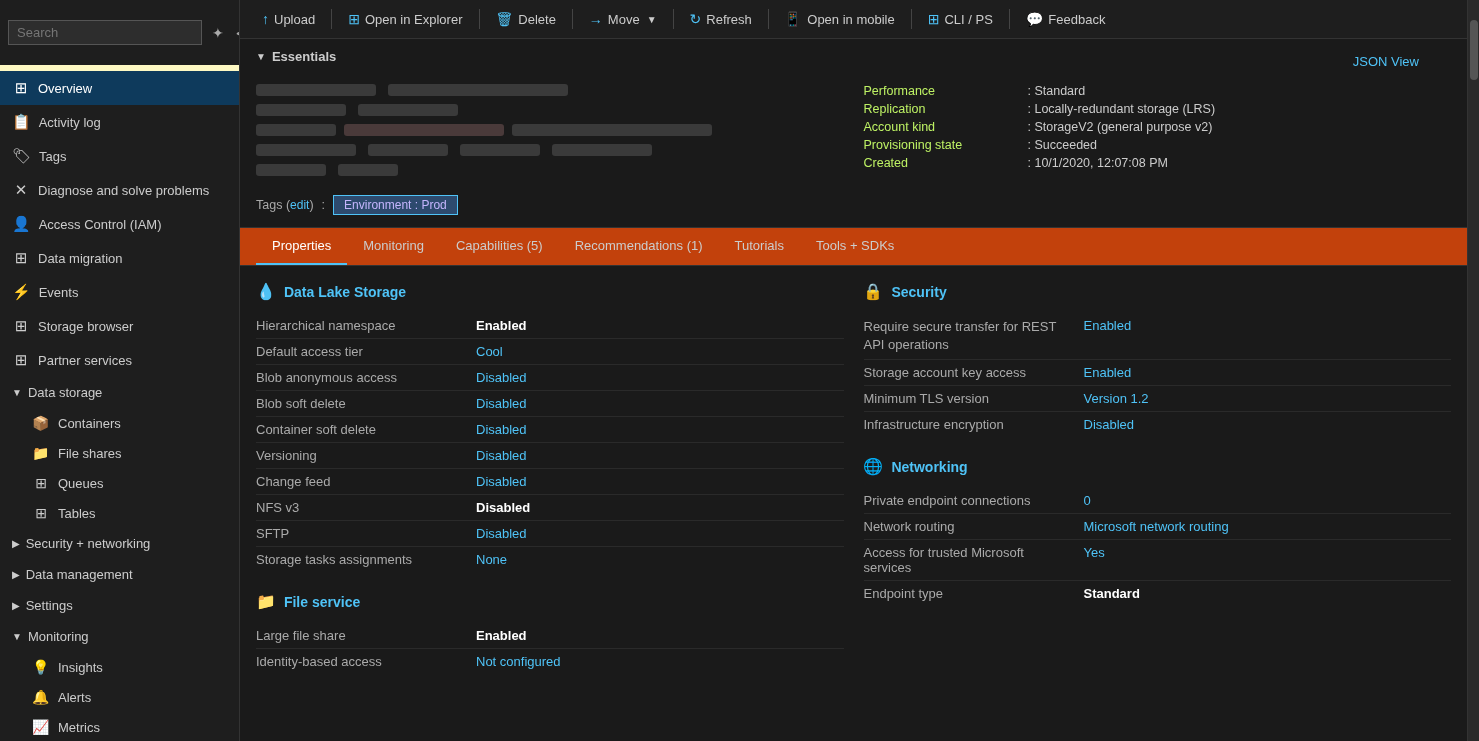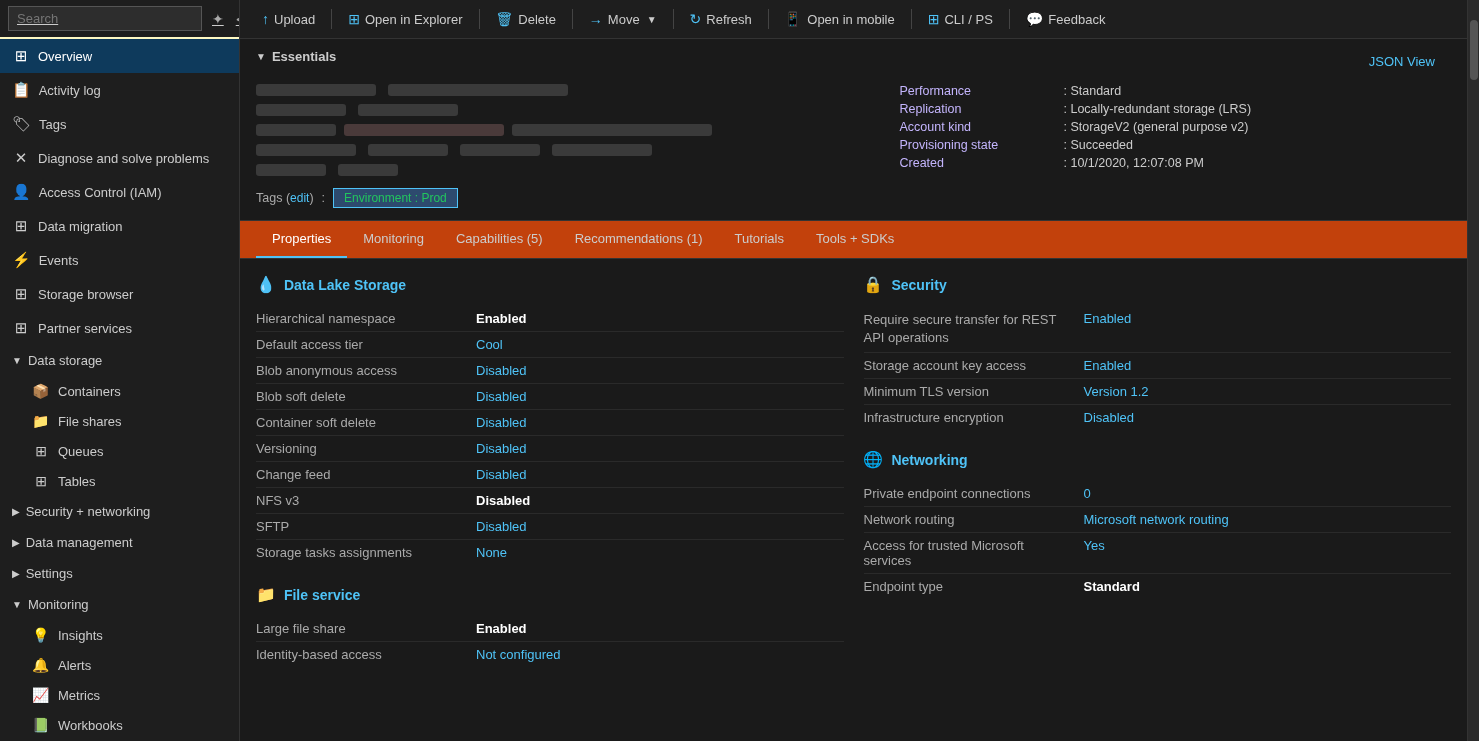--- a/index.html
+++ b/index.html
@@ -12,24 +12,23 @@
       background: #1e1e1e;
       border-right: 1px solid #333;
       display: flex;
       flex-direction: column;
       overflow-y: auto;
       overflow-x: hidden;
     }
     #search-bar {
       display: flex;
       align-items: center;
-      padding: 6px 8px;
-      border-bottom: 2px solid #fef9c3;
+      padding: 20px 8px;
+      border-bottom: 6px solid #fef9c3;
       gap: 6px;
-      text-decoration: underline;
     }
     #search-input {
       background: #2d2d2d;
       border: 1px solid #555;
       color: #ccc;
       padding: 4px 8px;
       font-size: 13px;
       flex: 1;
       outline: none;
     }
@@ -132,55 +131,55 @@
       display: grid;
       grid-template-columns: 1fr 1fr;
       gap: 4px 20px;
     }
     .essentials-prop-row {
       display: flex;
       align-items: center;
       font-size: 12.5px;
       gap: 4px;
     }
-    .essentials-prop-label { color: #c4b5fd; min-width: 160px; margin-left: 36px; }
+    .essentials-prop-label { color: #bef264; min-width: 160px; }
     .essentials-prop-value { color: #ccc; }
     .blurred-text {
       display: inline-block;
       background: #3a3a3a;
       border-radius: 3px;
       color: transparent;
       user-select: none;
       height: 12px;
       vertical-align: middle;
     }
     .json-view-link {
       position: absolute;
-      right: 16px;
+      right: 32px;
       color: #4fc3f7;
       cursor: pointer;
       font-size: 13px;
       text-decoration: none;
     }
     .essentials-header-row {
       display: flex;
       align-items: center;
       position: relative;
     }
     .tags-row {
       display: flex;
       align-items: center;
       gap: 8px;
-      margin-top: 12px;
+      margin-top: 19px;
       font-size: 12.5px;
       color: #aaa;
     }
     .tag-badge {
       background: #2d4a6e;
-      color: #22c55e;
+      color: #c4b5fd;
       border: 1px solid #4fc3f7;
       padding: 2px 10px;
       font-size: 12px;
       cursor: pointer;
     }
     .tag-edit-link { color: #4fc3f7; cursor: pointer; text-decoration: none; font-size: 12px; }
 
     
     #tabs {
       display: flex;

